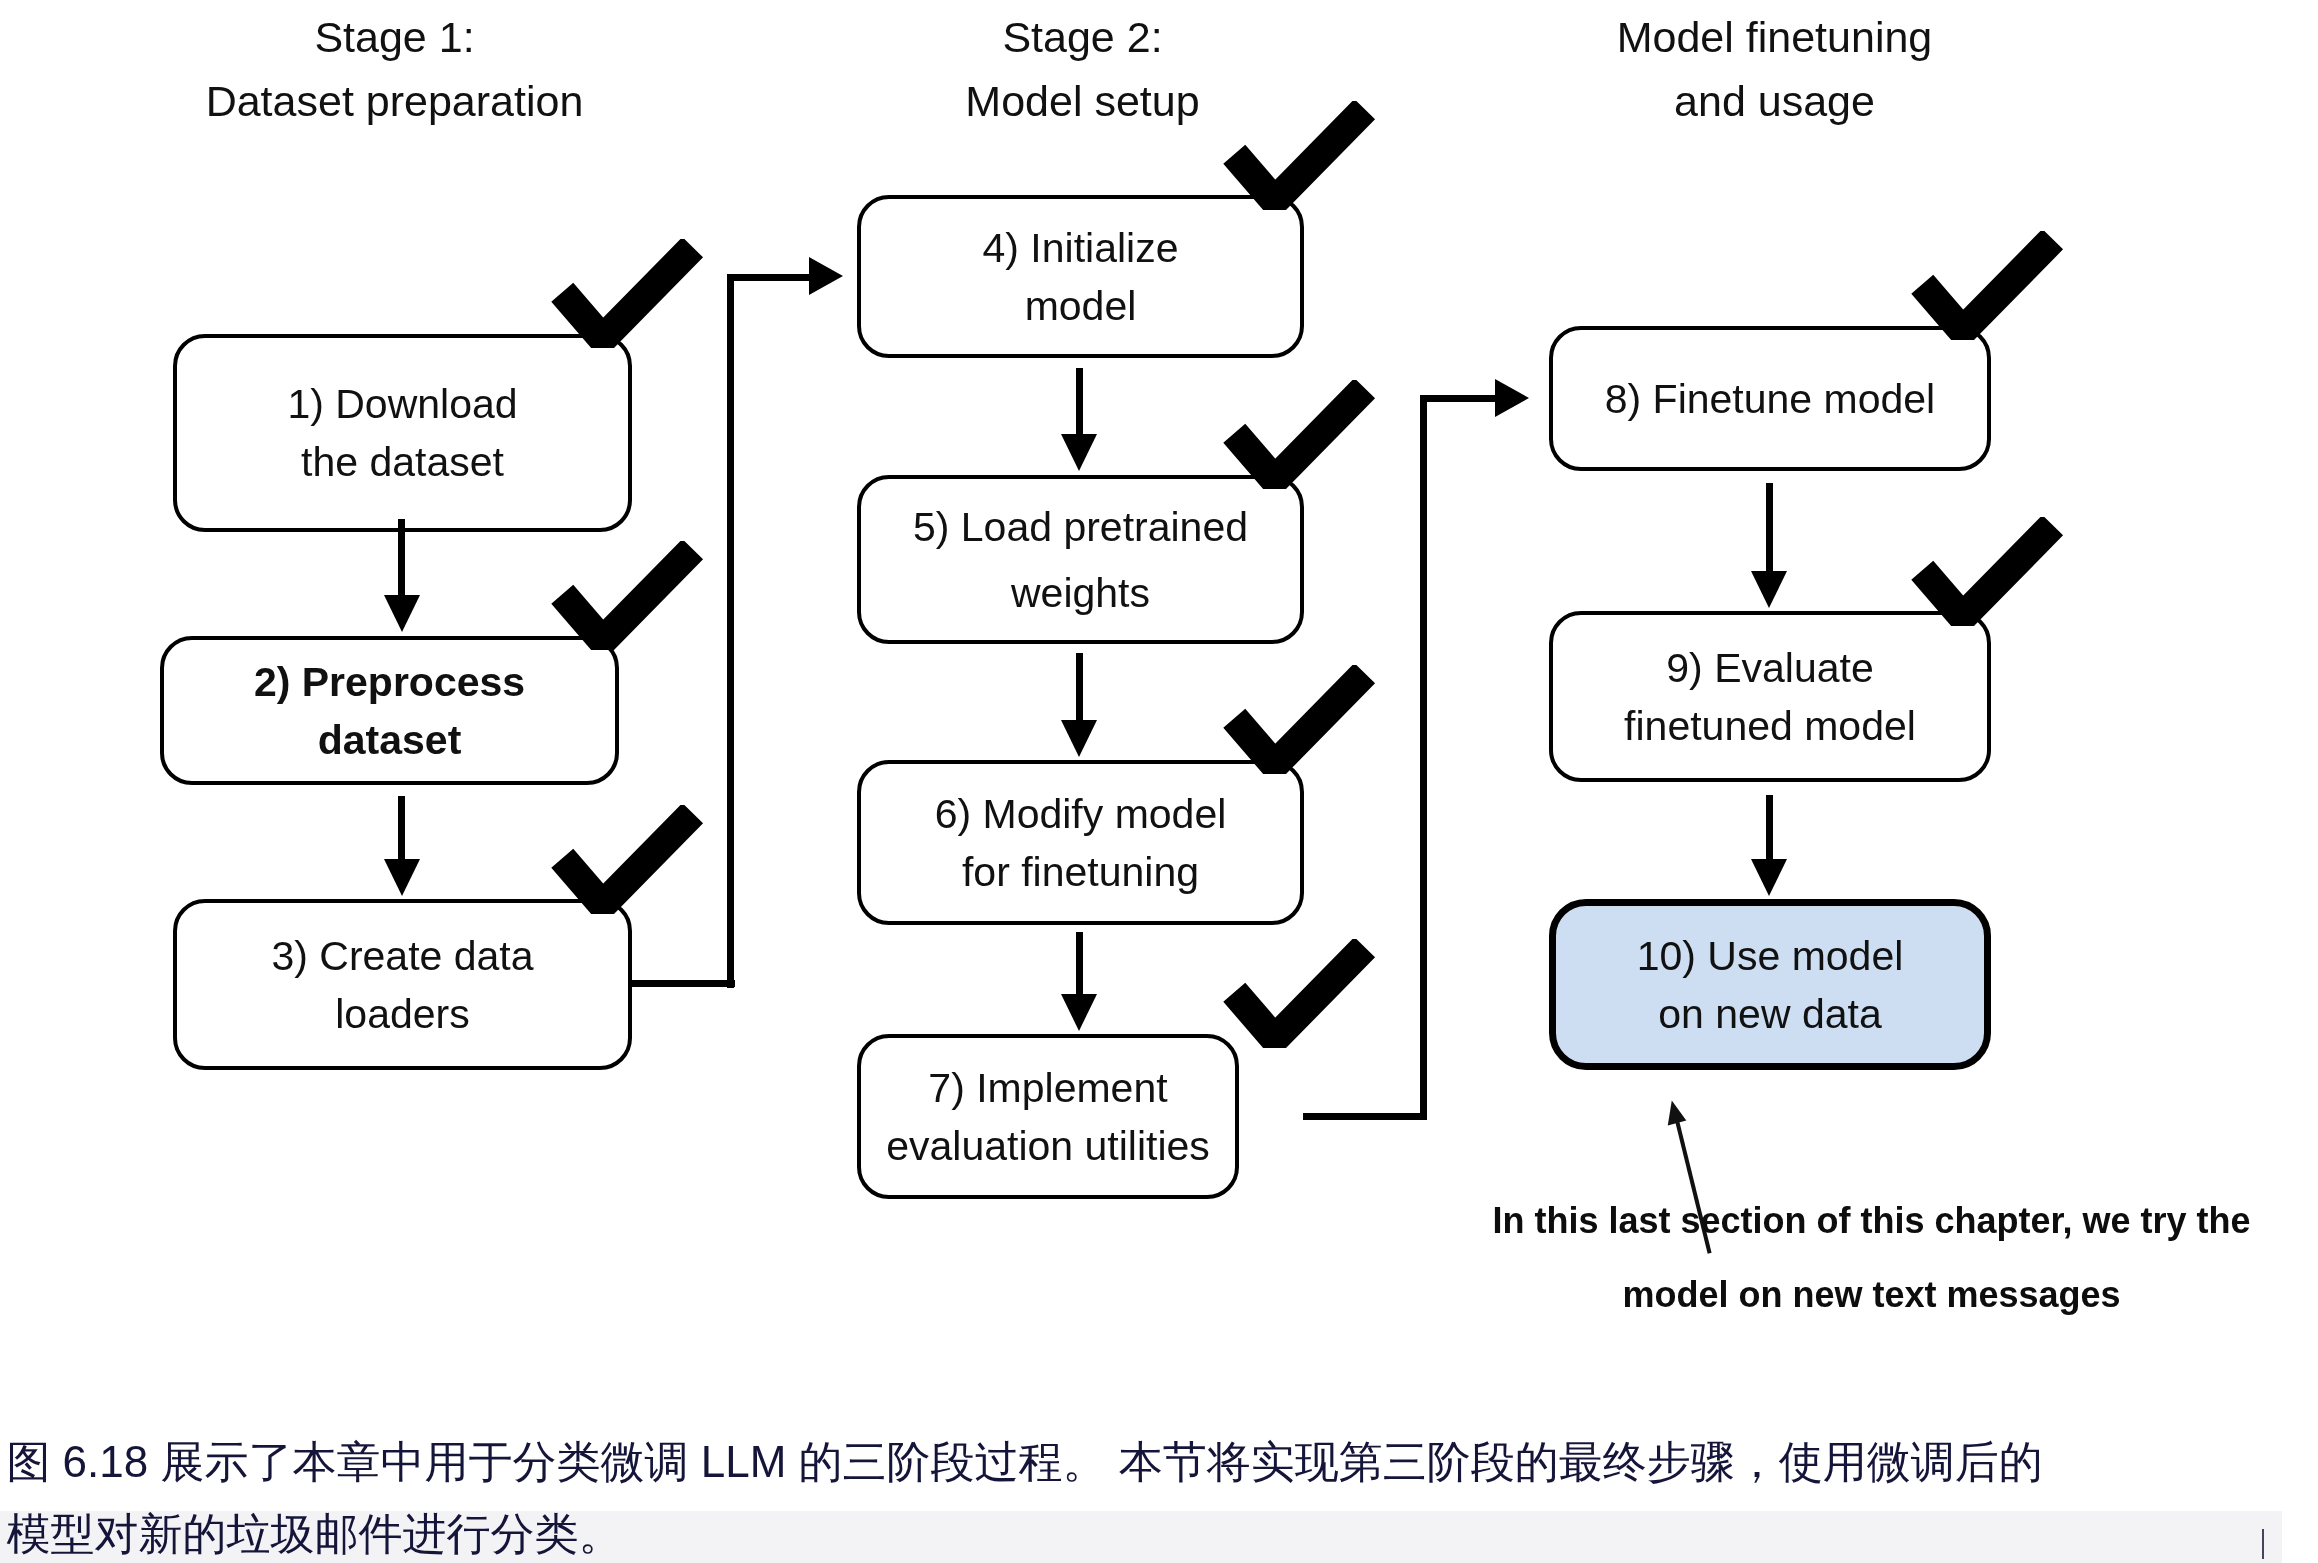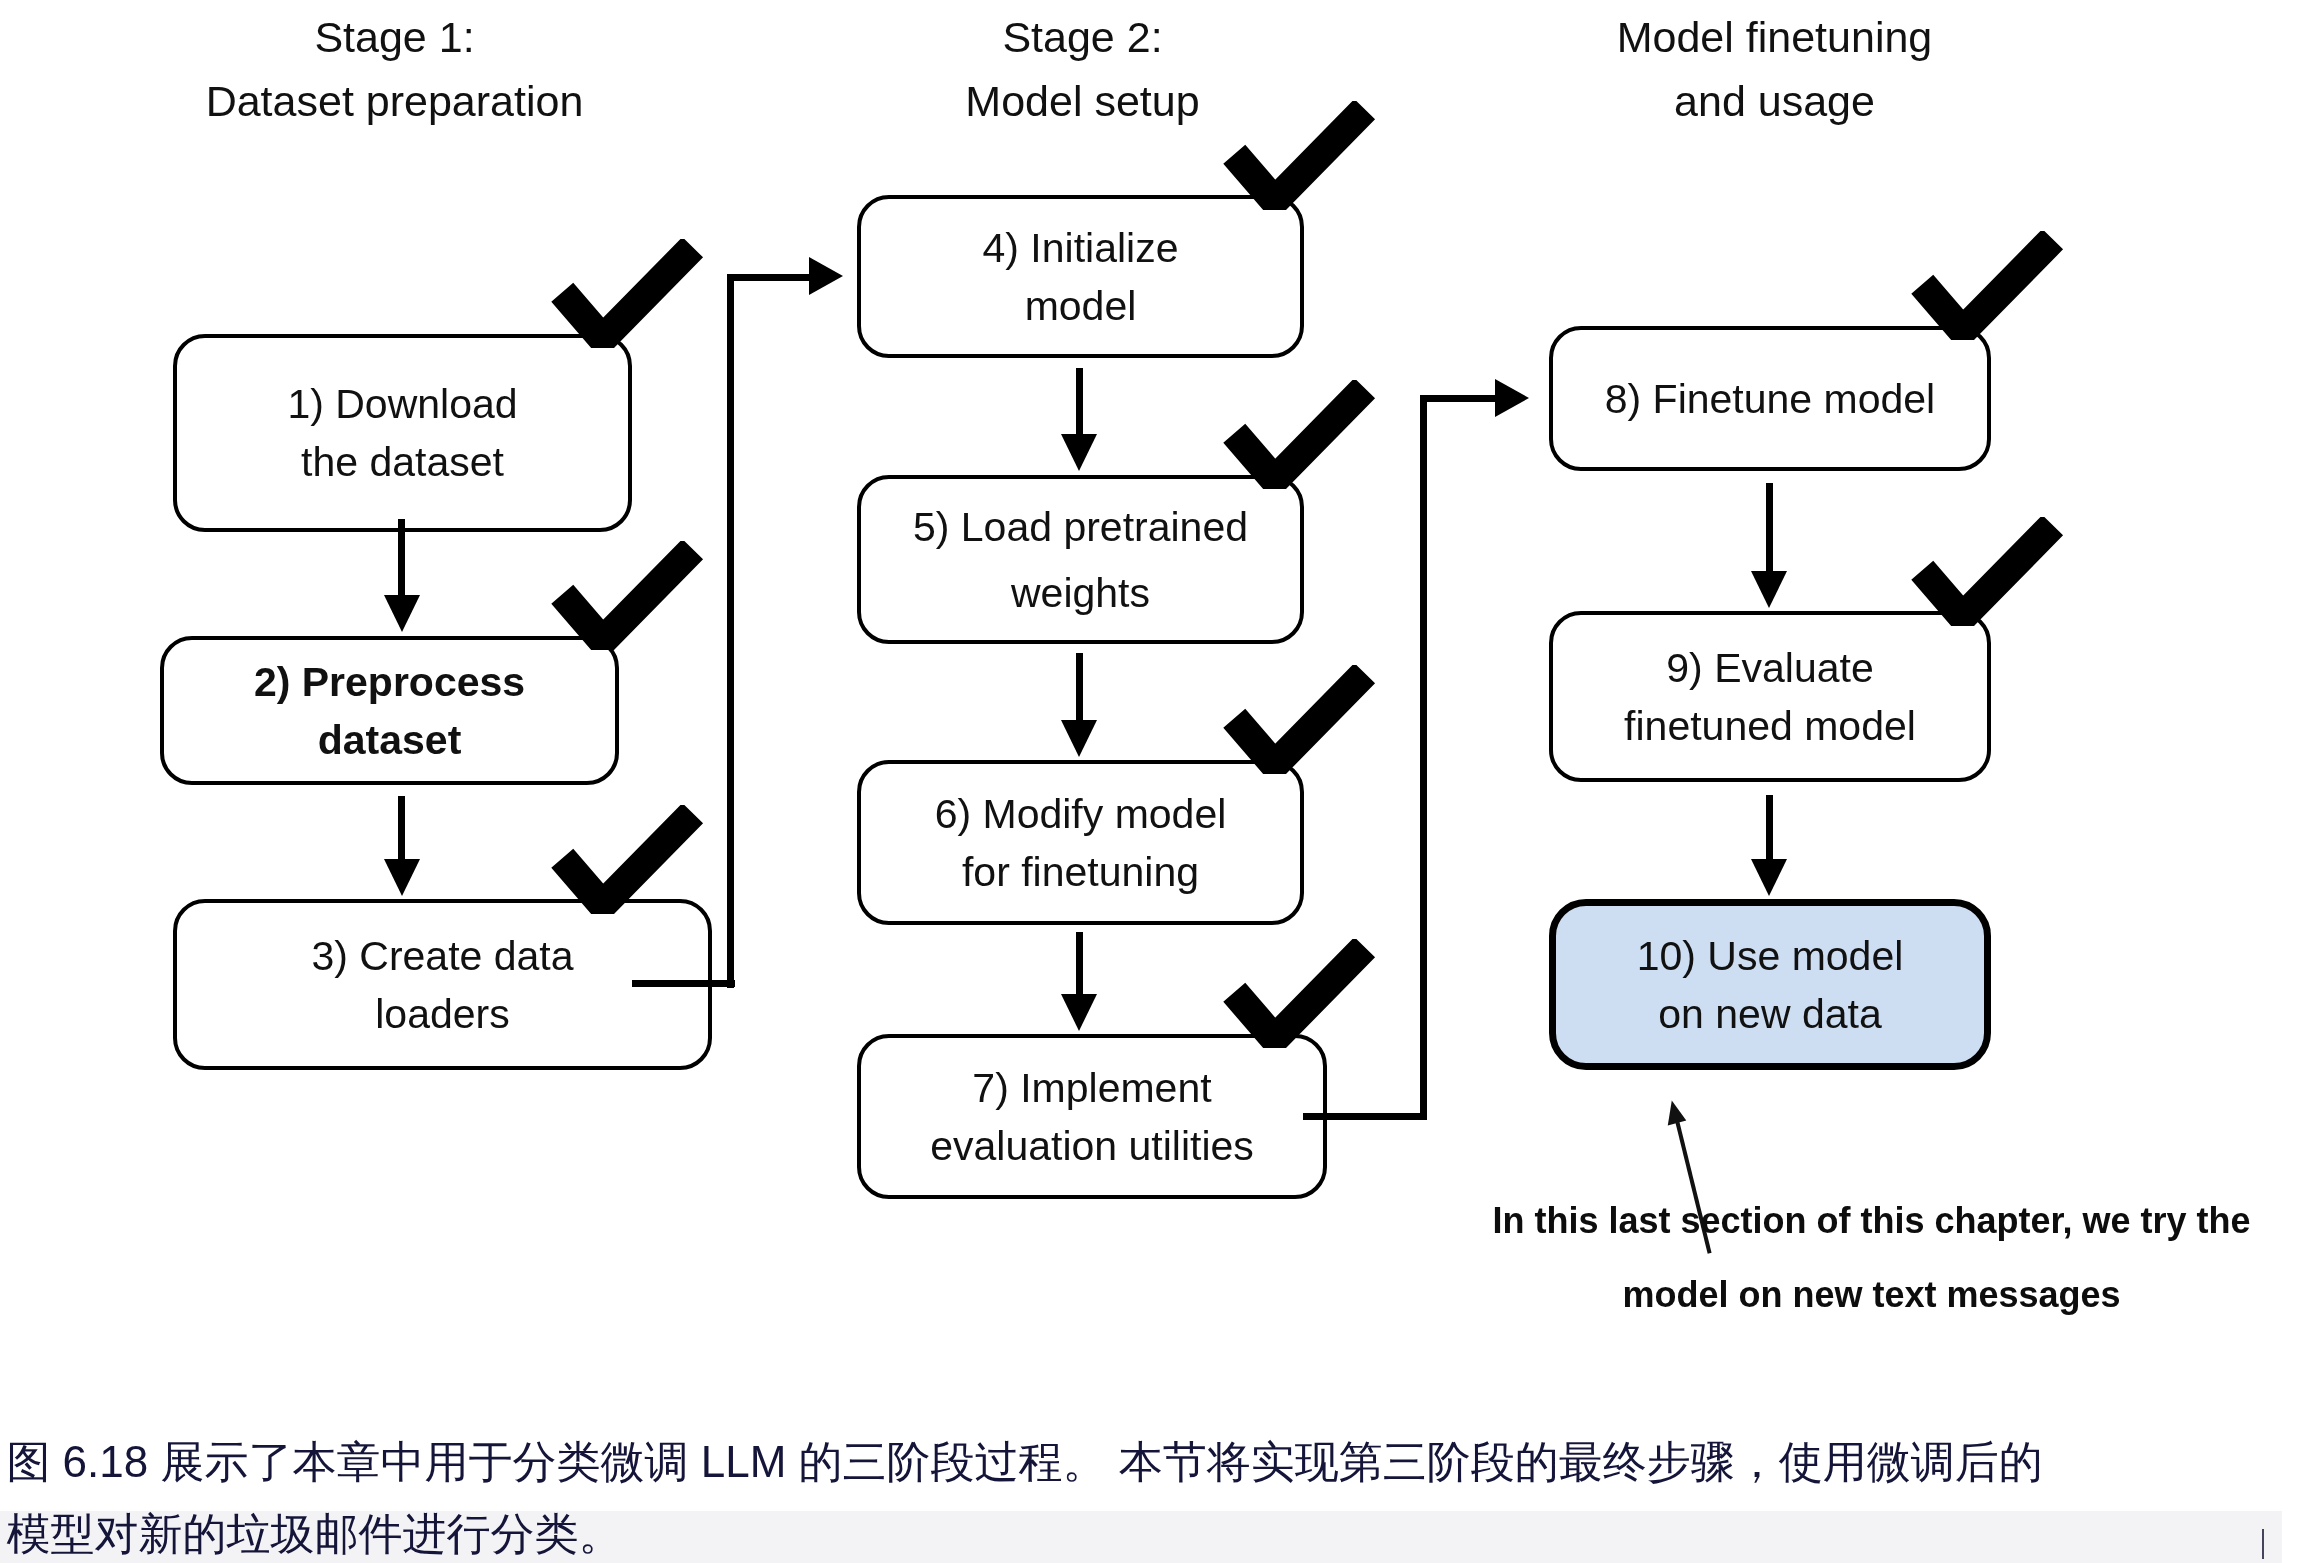--- a/index.html
+++ b/index.html
@@ -62,38 +62,38 @@
 </div>
 
 <div class="fbox" style="left:173px;top:334px;width:459px;height:198px;">
   <span>1) Download</span>
   <span>the dataset</span>
 </div>
 <div class="fbox" style="left:160px;top:636px;width:459px;height:149px;font-weight:bold;">
   <span>2) Preprocess</span>
   <span>dataset</span>
 </div>
-<div class="fbox" style="left:173px;top:899px;width:539px;height:171px;">
+<div class="fbox" style="left:173px;top:899px;width:459px;height:171px;">
   <span>3) Create data</span>
   <span>loaders</span>
 </div>
 
 <div class="fbox" style="left:857px;top:195px;width:447px;height:163px;">
   <span>4) Initialize</span>
   <span>model</span>
 </div>
 <div class="fbox" style="left:857px;top:475px;width:447px;height:169px;gap:8px;">
   <span>5) Load pretrained</span>
   <span>weights</span>
 </div>
 <div class="fbox" style="left:857px;top:760px;width:447px;height:165px;">
   <span>6) Modify model</span>
   <span>for finetuning</span>
 </div>
-<div class="fbox" style="left:857px;top:1034px;width:470px;height:165px;">
+<div class="fbox" style="left:857px;top:1034px;width:382px;height:165px;">
   <span>7) Implement</span>
   <span>evaluation utilities</span>
 </div>
 
 <div class="fbox" style="left:1549px;top:326px;width:442px;height:145px;">
   <span>8) Finetune model</span>
 </div>
 <div class="fbox" style="left:1549px;top:611px;width:442px;height:171px;">
   <span>9) Evaluate</span>
   <span>finetuned model</span>

